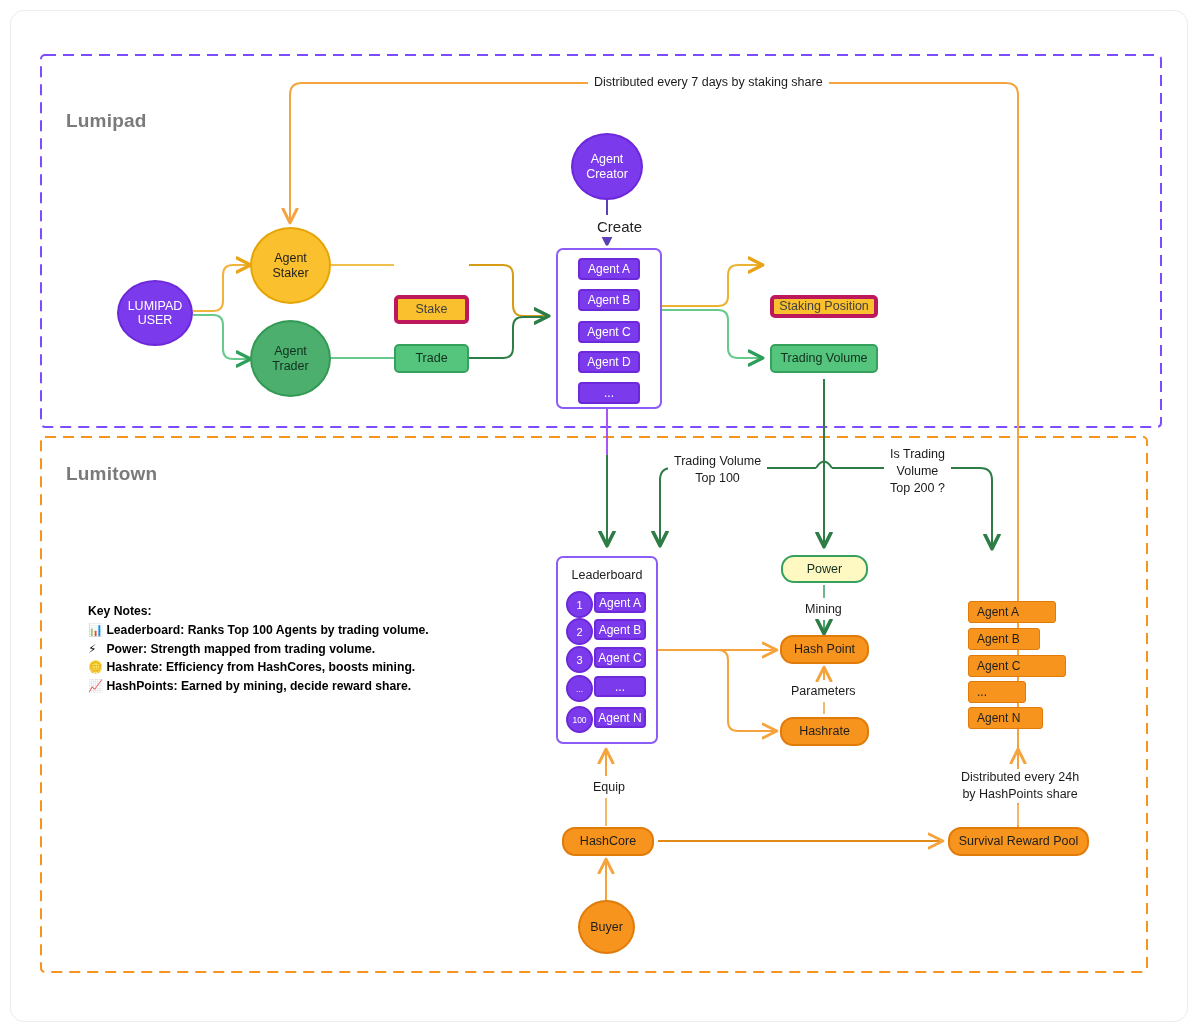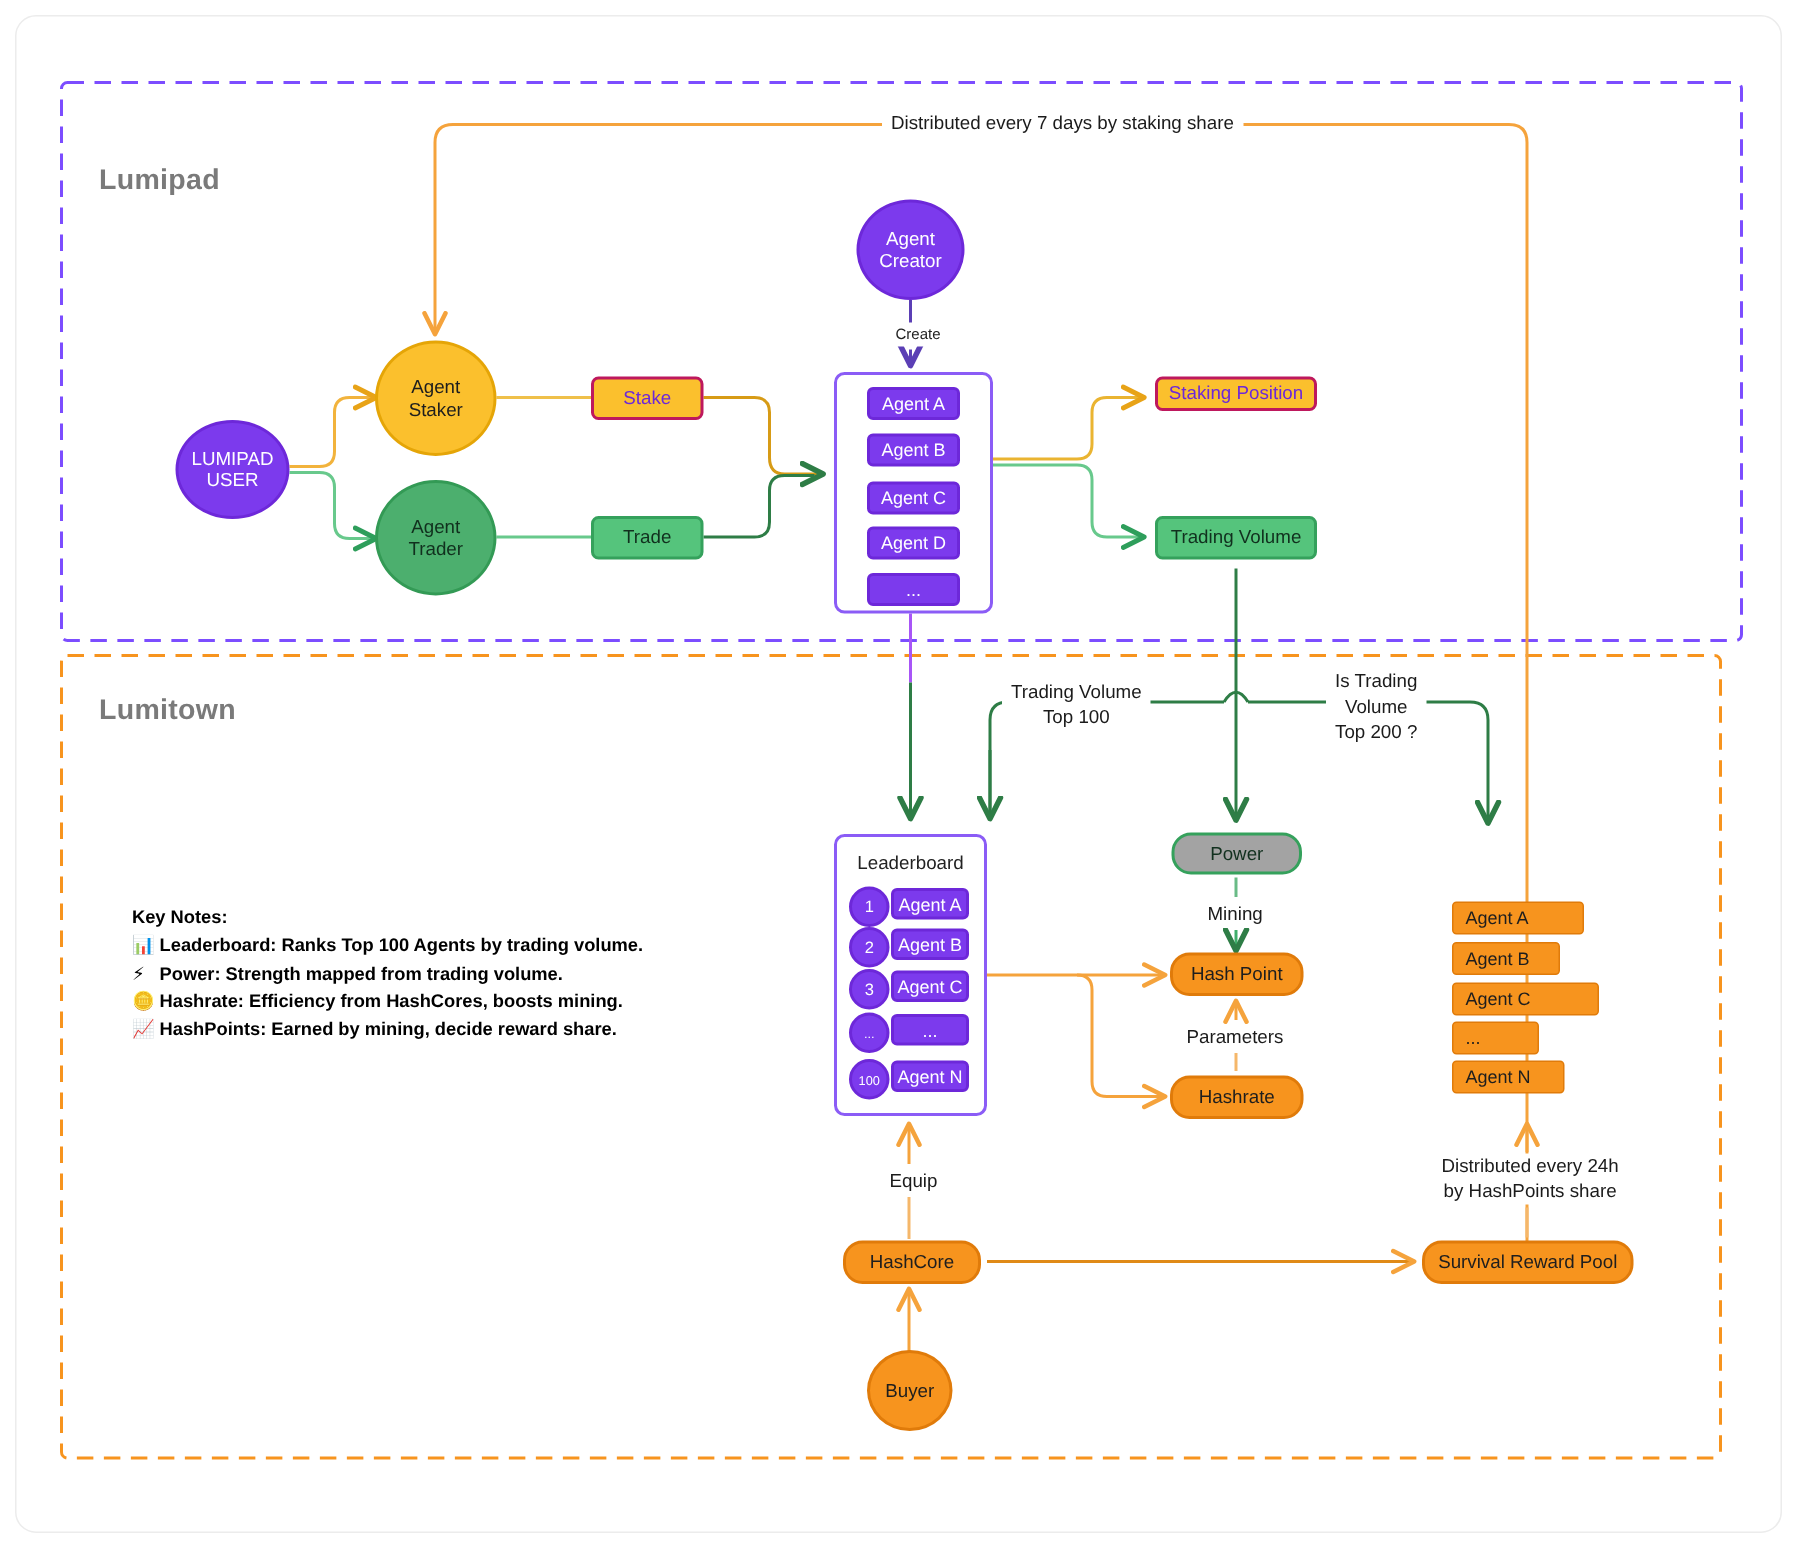--- a/index.html
+++ b/index.html
@@ -14,40 +14,40 @@
   .node{position:absolute;box-sizing:border-box;display:flex;align-items:center;
         justify-content:center;text-align:center;line-height:1.15;}
 
   .ellipse{border-radius:50%;}
   .n-purple{background:#7c3aed;border:2px solid #6d28d9;color:#fff;font-size:12.5px;}
   .n-yellow{background:#fbc02d;border:2px solid #e5a507;color:#1e1e1e;font-size:12.5px;}
   .n-green{background:#4caf6e;border:2px solid #339a55;color:#11301e;font-size:12.5px;}
   .n-orange{background:#f7941e;border:2px solid #e07b0a;color:#1e1e1e;font-size:12.5px;}
 
   .rect{border-radius:5px;font-size:12.5px;}
-  .r-yellow{background:#fbc02d;border:2px solid #be185d;color:#6d28d9;}
+  .r-yellow{background:#fbc02d;border:4px solid #be185d;color:#404040;margin-top:44px;}
   .r-green{background:#55c47c;border:2px solid #35a15c;color:#11301e;}
   .pill{border-radius:13px;}
 
   .agentbox{position:absolute;box-sizing:border-box;background:#fff;border:2.5px solid #8b5cf6;border-radius:7px;}
   .agentchip{position:absolute;box-sizing:border-box;background:#7c3aed;border:2px solid #6d28d9;
              border-radius:4px;color:#fff;font-size:12px;display:flex;align-items:center;justify-content:center;}
 
   .lb-title{position:absolute;font-size:12.5px;color:#222;text-align:center;width:100%;}
   .rank{position:absolute;border-radius:50%;background:#7c3aed;border:2px solid #6d28d9;
         color:#fff;display:flex;align-items:center;justify-content:center;font-size:11px;}
   .rank.small{font-size:8.5px;}
 
   .rewardsbox{position:absolute;box-sizing:border-box;border:2px dashed #f7941e;border-radius:6px;background:#fff;}
   .rbar{position:absolute;box-sizing:border-box;background:#f7941e;border:1.5px solid #e07b0a;
         border-radius:3px;color:#1e1e1e;font-size:12px;display:flex;align-items:center;padding-left:8px;}
 
   .edgelabel{position:absolute;font-size:12.5px;color:#1b1b1b;text-align:center;
              background:#fff;line-height:1.35;white-space:pre;}
-  .edgelabel.sm{font-size:10px;color:#222;}
+  .edgelabel.sm{font-size:15px;color:#222;}
 
   #keynotes{position:absolute;left:88px;top:602px;width:450px;color:#000;
             font-size:12.2px;font-weight:bold;line-height:1.54;}
   #keynotes .kn-head{font-weight:bold;}
   #keynotes .kn-row{white-space:normal;}
   .kn-ico{display:inline-block;width:15px;}
 </style>
 </head>
 <body>
 
@@ -180,21 +180,21 @@
   <div class="agentchip" style="left:578px;top:321px;width:62px;height:22px;">
     <span>Agent C</span>
     </div>
   <div class="agentchip" style="left:578px;top:351px;width:62px;height:22px;">
     <span>Agent D</span>
     </div>
   <div class="agentchip" style="left:578px;top:382px;width:62px;height:22px;">
     <span>...</span>
     </div>
 
-  <div class="node rect pill n-green" style="left:781px;top:555px;width:87px;height:28px;background:#a3a3a3;border-color:#35a15c;">
+  <div class="node rect pill n-green" style="left:781px;top:555px;width:87px;height:28px;background:#fef9c3;border-color:#35a15c;">
     <span>Power</span>
   </div>
 
   <div class="node rect pill n-orange" style="left:780px;top:635px;width:89px;height:29px;">
     <span>Hash Point</span>
   </div>
 
   <div class="node rect pill n-orange" style="left:780px;top:717px;width:89px;height:29px;">
     <span>Hashrate</span>
   </div>

